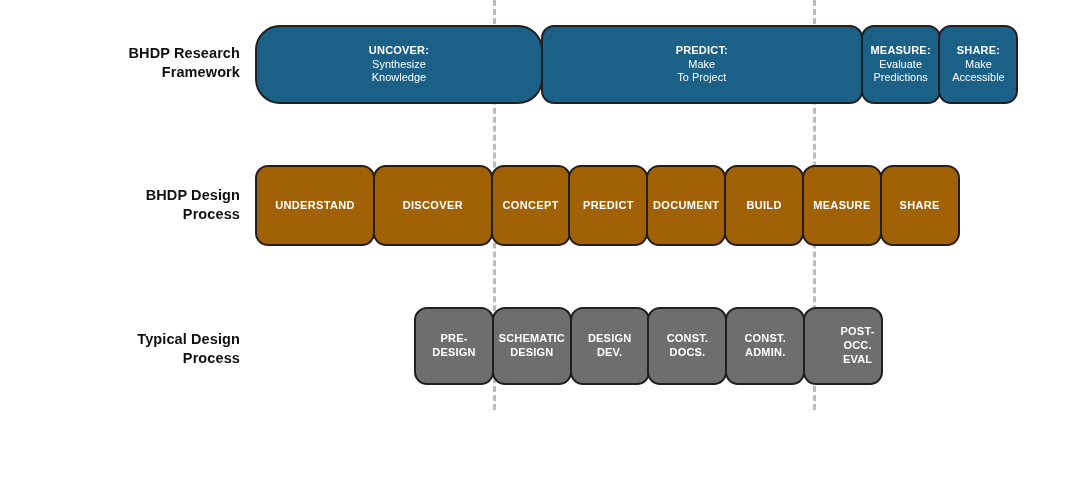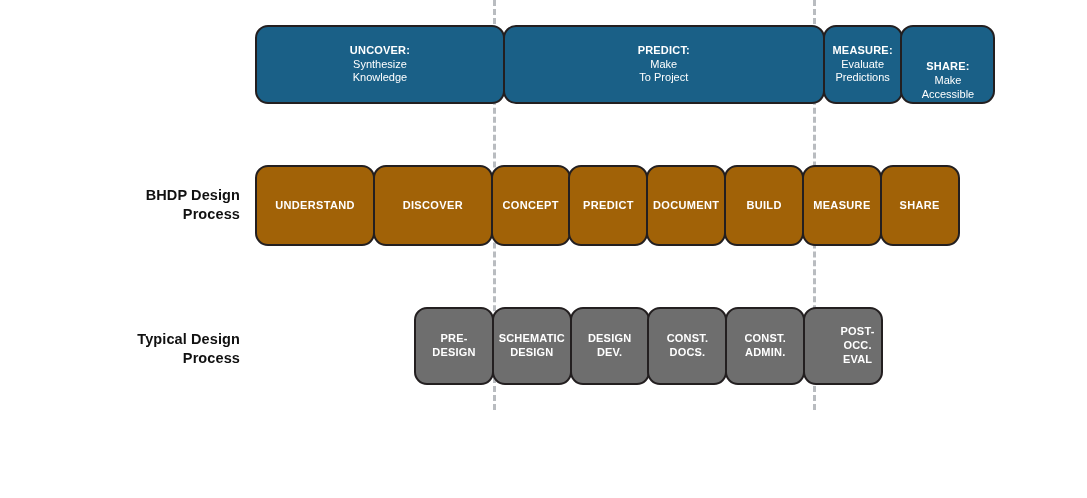--- a/index.html
+++ b/index.html
@@ -107,44 +107,48 @@
   .band.r3 .line { display: block; }
 </style>
 </head>
 <body>
 
 <div id="diagram">
 
   <div class="divider d1"></div>
   <div class="divider d2"></div>
 
+  <div class="row-label" id="label-r1" style="top: 44px;">
+    <span>BHDP Research</span><br>
+    <span>Framework</span>
+  </div>
 
   <div class="band r1" id="band-r1">
-      <div class="box" style="width: 250px;">
+      <div class="box" style="width: 288px; border-radius: 25px;">
         <div class="box-inner">
           <span class="phase-title">UNCOVER:</span>
           <span class="phase-sub">Synthesize</span>
           <span class="phase-sub">Knowledge</span>
         </div>
       </div>
       <div class="box" style="width: 322px;">
         <div class="box-inner">
           <span class="phase-title">PREDICT:</span>
           <span class="phase-sub">Make</span>
           <span class="phase-sub">To Project</span>
         </div>
       </div>
       <div class="box" style="width: 80px;">
         <div class="box-inner">
           <span class="phase-title">MEASURE:</span>
           <span class="phase-sub">Evaluate</span>
           <span class="phase-sub">Predictions</span>
         </div>
       </div>
-      <div class="box" style="width: 95px; align-items: flex-end;">
+      <div class="box" style="width: 80px;">
         <div class="box-inner">
           <span class="phase-title">SHARE:</span>
           <span class="phase-sub">Make</span>
           <span class="phase-sub">Accessible</span>
         </div>
       </div>
     </div>
 
   <div class="row-label" id="label-r2" style="top: 186px;">
     <span>BHDP Design</span><br>

